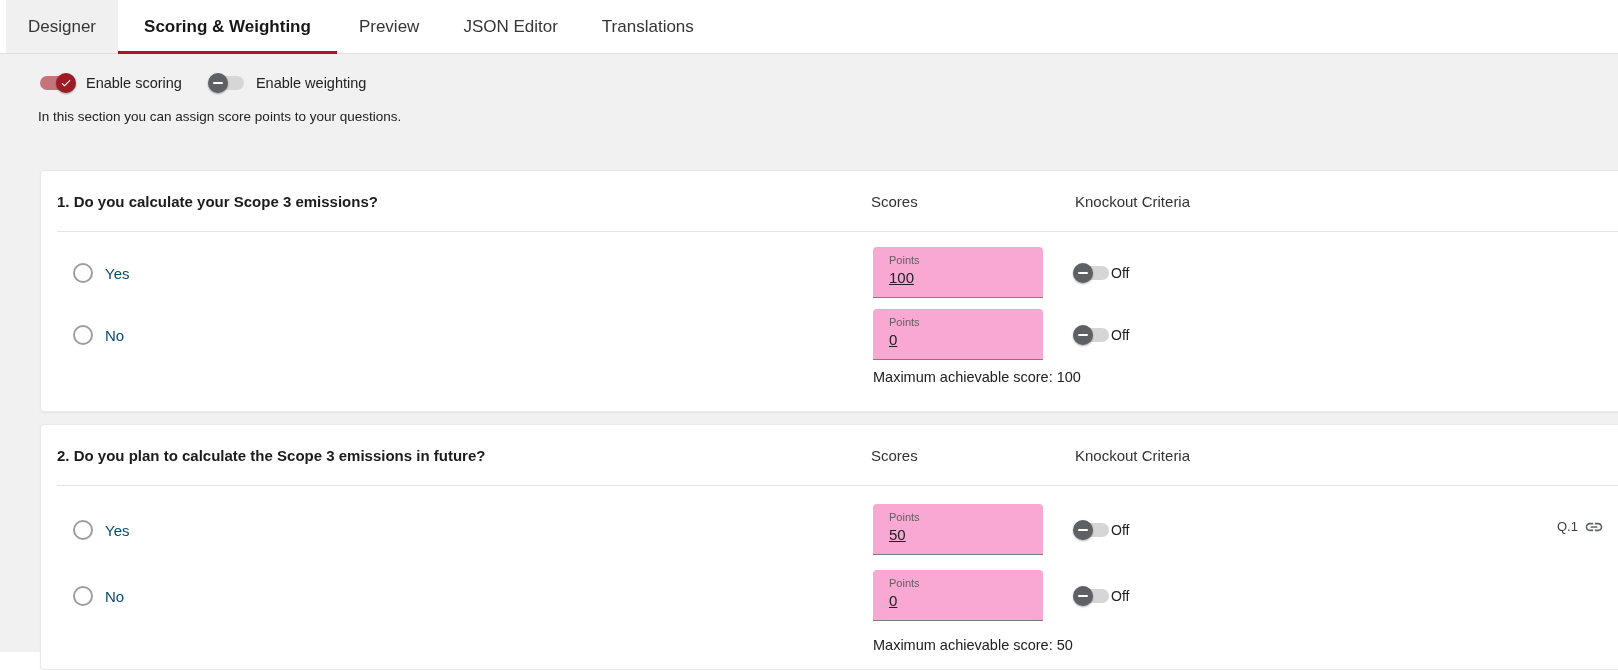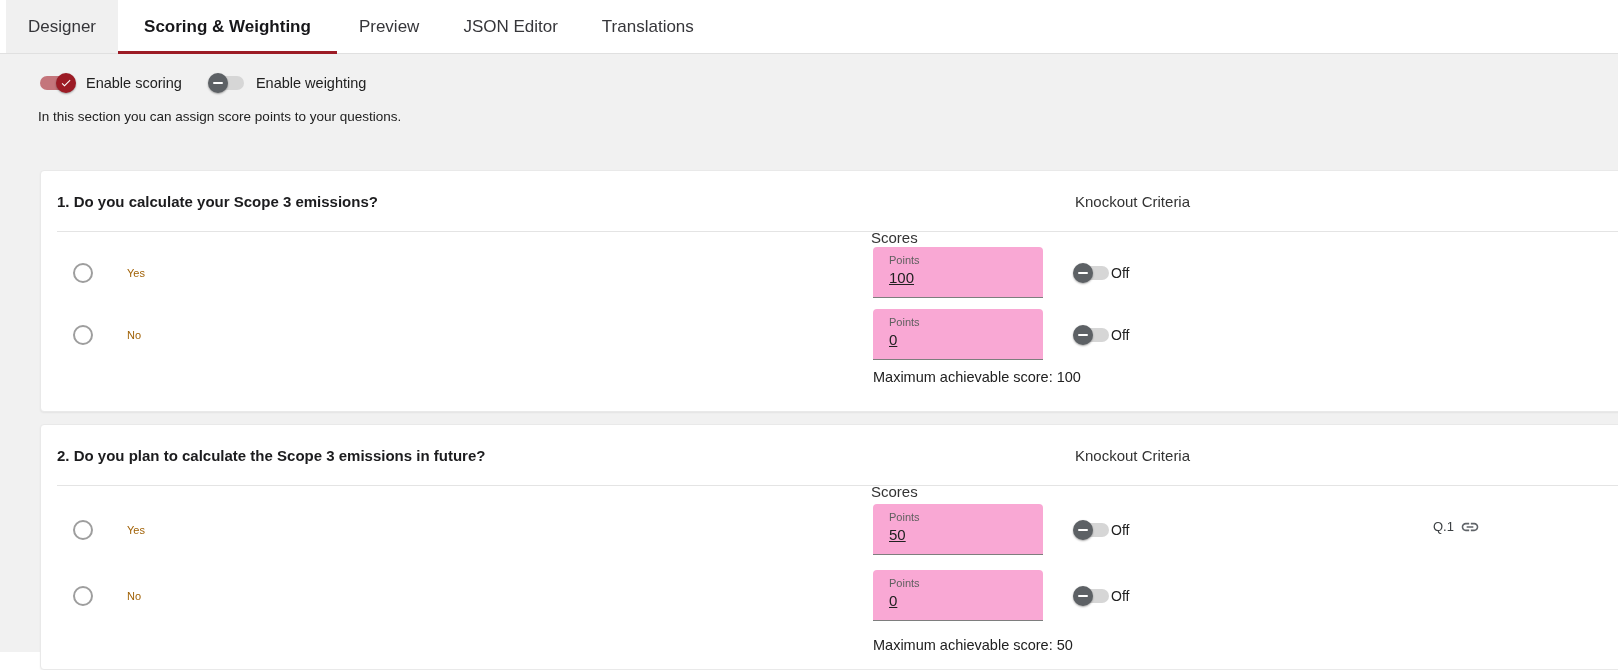--- a/index.html
+++ b/index.html
@@ -33,40 +33,40 @@
   .ctrl-label { font-size:14.5px; margin:0 26px 0 10px; color:#212121; }
 
   .description { position:absolute; top:109px; left:38px; font-size:13.5px; color:#212121; }
 
   
   .card { position:absolute; left:40px; right:-8px; background:#fff; border:1px solid #e9e9e9;
           border-radius:4px; box-shadow:0 1px 2px rgba(0,0,0,.06); overflow:hidden; }
   .card-header { position:absolute; top:0; left:0; right:0; height:60px; }
   .q-title { position:absolute; left:16px; top:50%; transform:translateY(-50%);
              font-size:15px; font-weight:bold; color:#1c1c1e; }
-  .col-scores { position:absolute; left:830px; top:50%; transform:translateY(-50%); font-size:15px; color:#333;margin-top:36px; }
+  .col-scores { position:absolute; left:830px; top:50%; transform:translateY(-50%); font-size:15px; color:#333; }
   .col-knockout { position:absolute; left:1034px; top:50%; transform:translateY(-50%); font-size:15px; color:#333; }
   .card-divider { position:absolute; top:60px; left:16px; right:0; height:1px; background:#e4e4e4; }
 
   .opt-row { position:absolute; left:0; right:0; height:51px; }
   .radio { position:absolute; left:32px; top:50%; transform:translateY(-50%); width:20px; height:20px;
            border:2px solid #9e9e9e; border-radius:50%; background:#fff; cursor:pointer; }
-  .opt-label { position:absolute; left:64px; top:50%; transform:translateY(-50%); font-size:11px; color:#a16207;margin-left:22px; }
+  .opt-label { position:absolute; left:64px; top:50%; transform:translateY(-50%); font-size:15px; color:#0c4a6e; }
 
   .points-field { position:absolute; left:832px; top:0; width:170px; height:51px; background:#f9a8d4;
                   border-radius:4px 4px 0 0; border-bottom:1px solid #7e7e7e; cursor:text; }
   .points-label { position:absolute; left:16px; top:7px; font-size:11px; color:#5f5f5f; }
   .points-input { position:absolute; left:16px; top:22px; width:138px; border:none; background:transparent;
                   font-size:15px; color:#212121; font-family:"Liberation Sans", sans-serif; outline:none; padding:0;text-decoration:underline; }
 
   .ko-toggle { position:absolute; left:1032px; top:50%; transform:translateY(-50%);
                display:flex; align-items:center; }
   .ko-off-label { font-size:14px; color:#212121; }
 
-  .link-ref { position:absolute; left:1392px; top:50%; transform:translateY(-65%);
+  .link-ref { position:absolute; left:1516px; top:50%; transform:translateY(-65%);
               display:flex; align-items:center; gap:6px; font-size:13px; color:#3c4043; cursor:pointer; }
   .link-ref svg { display:block; }
 
   .max-score { position:absolute; left:832px; font-size:14.5px; color:#212121; }
 </style>
 </head>
 <body>
 
 <div class="screen">
 

